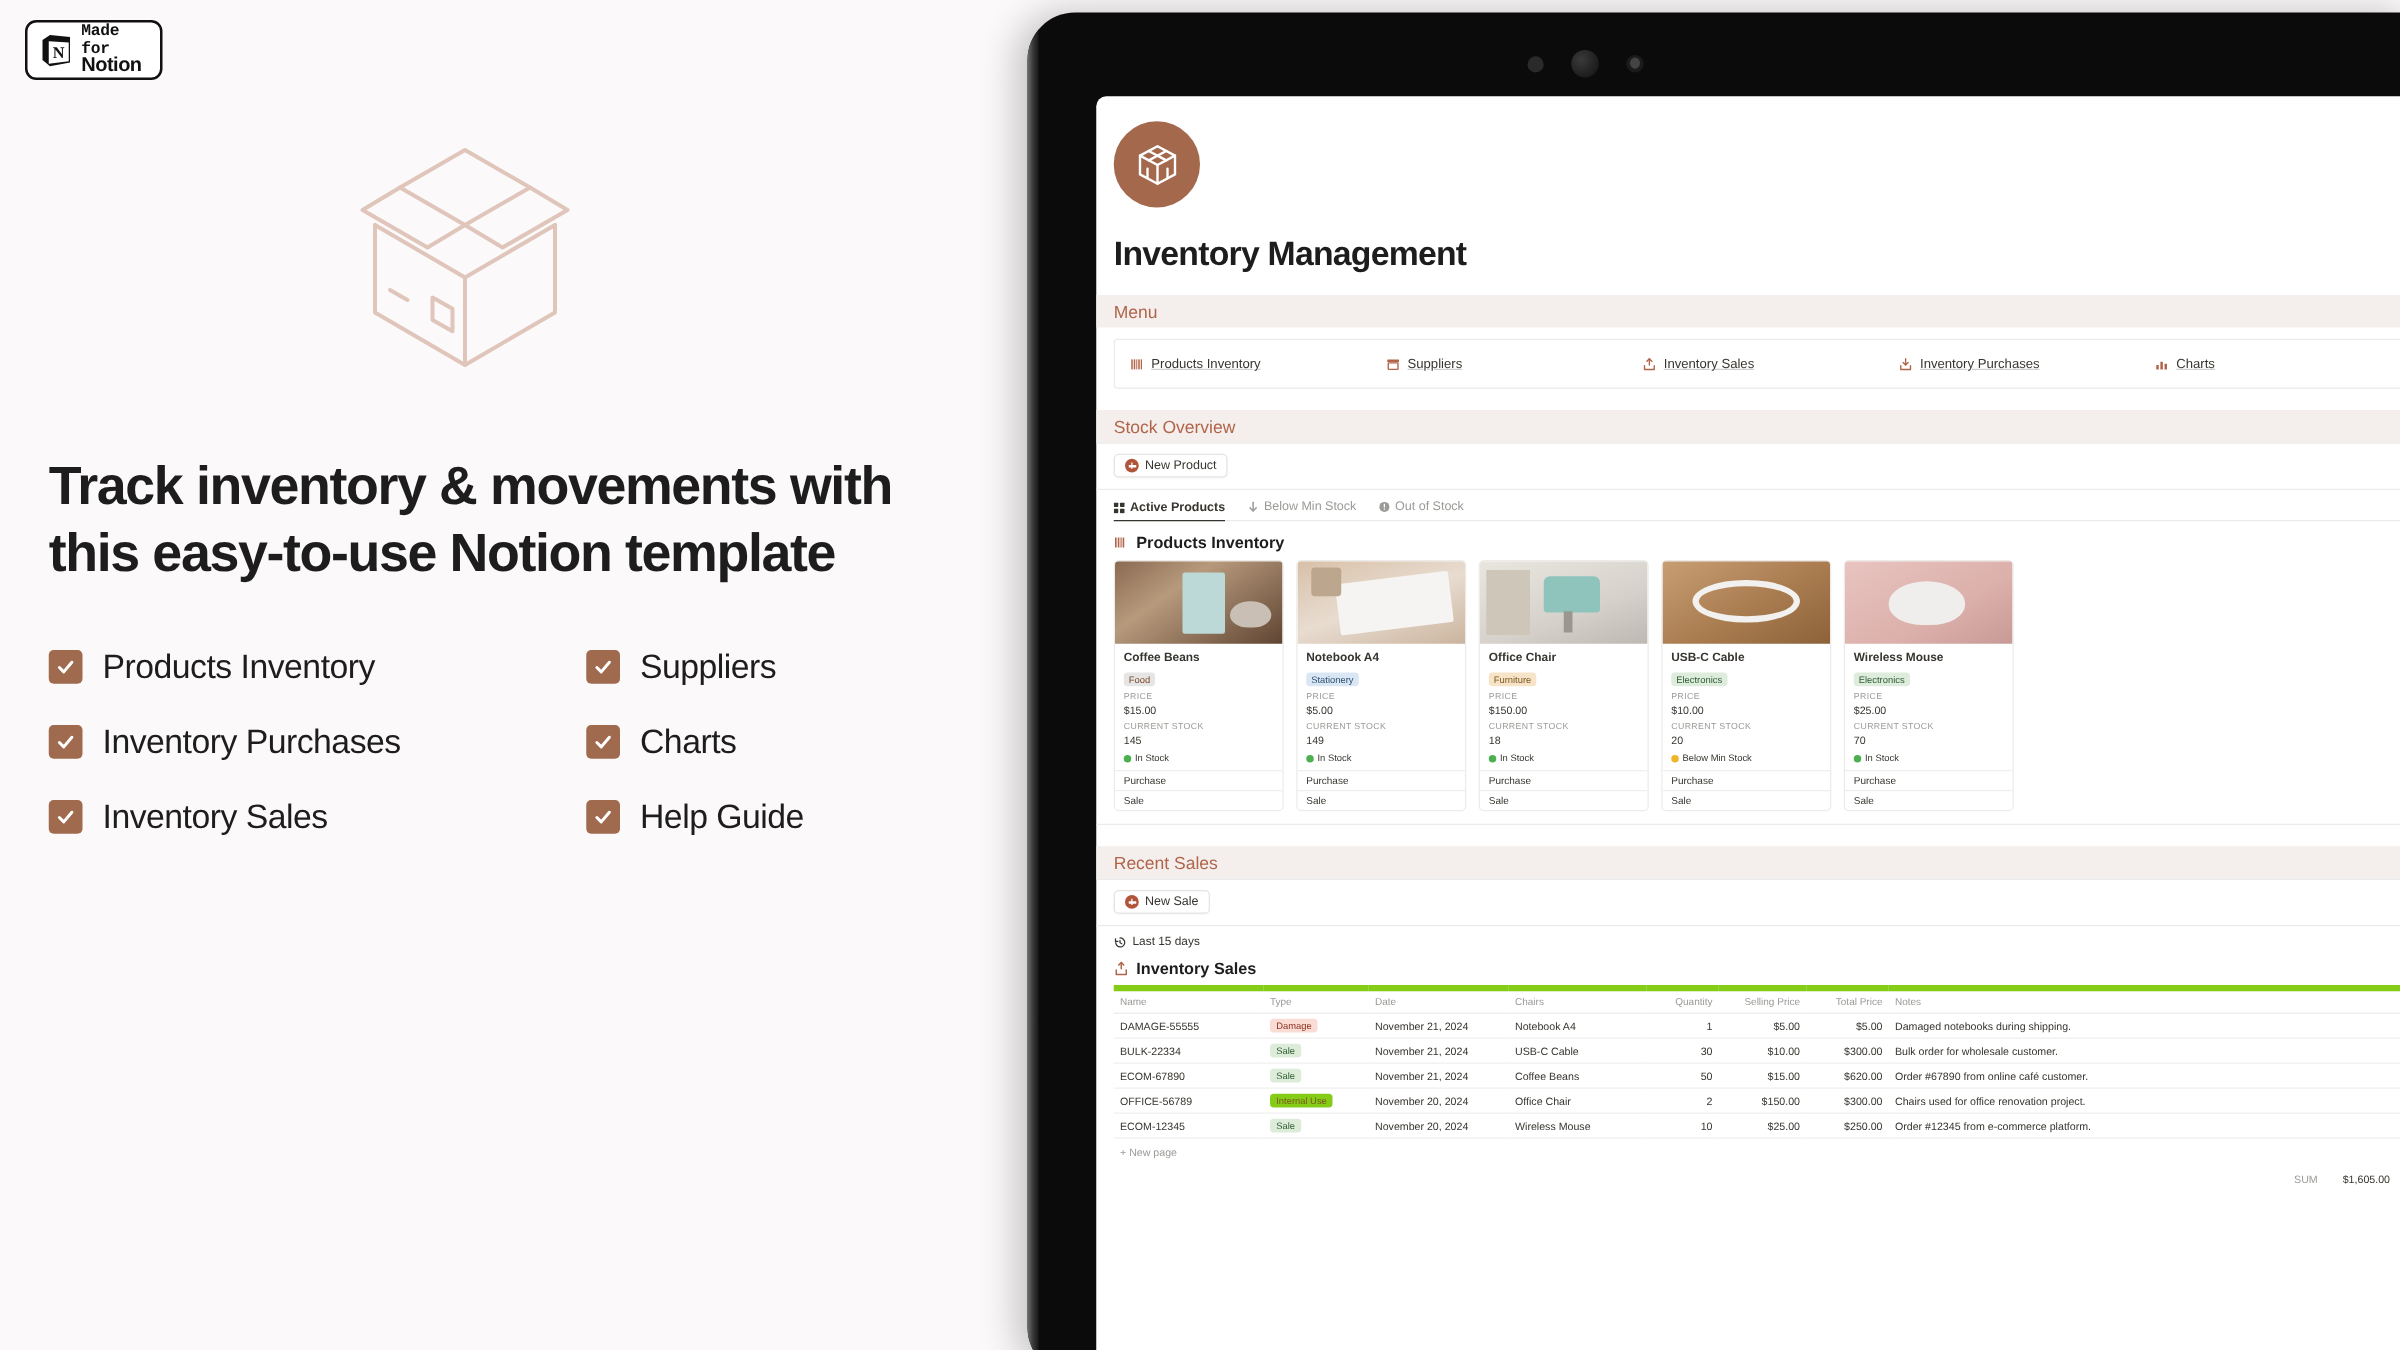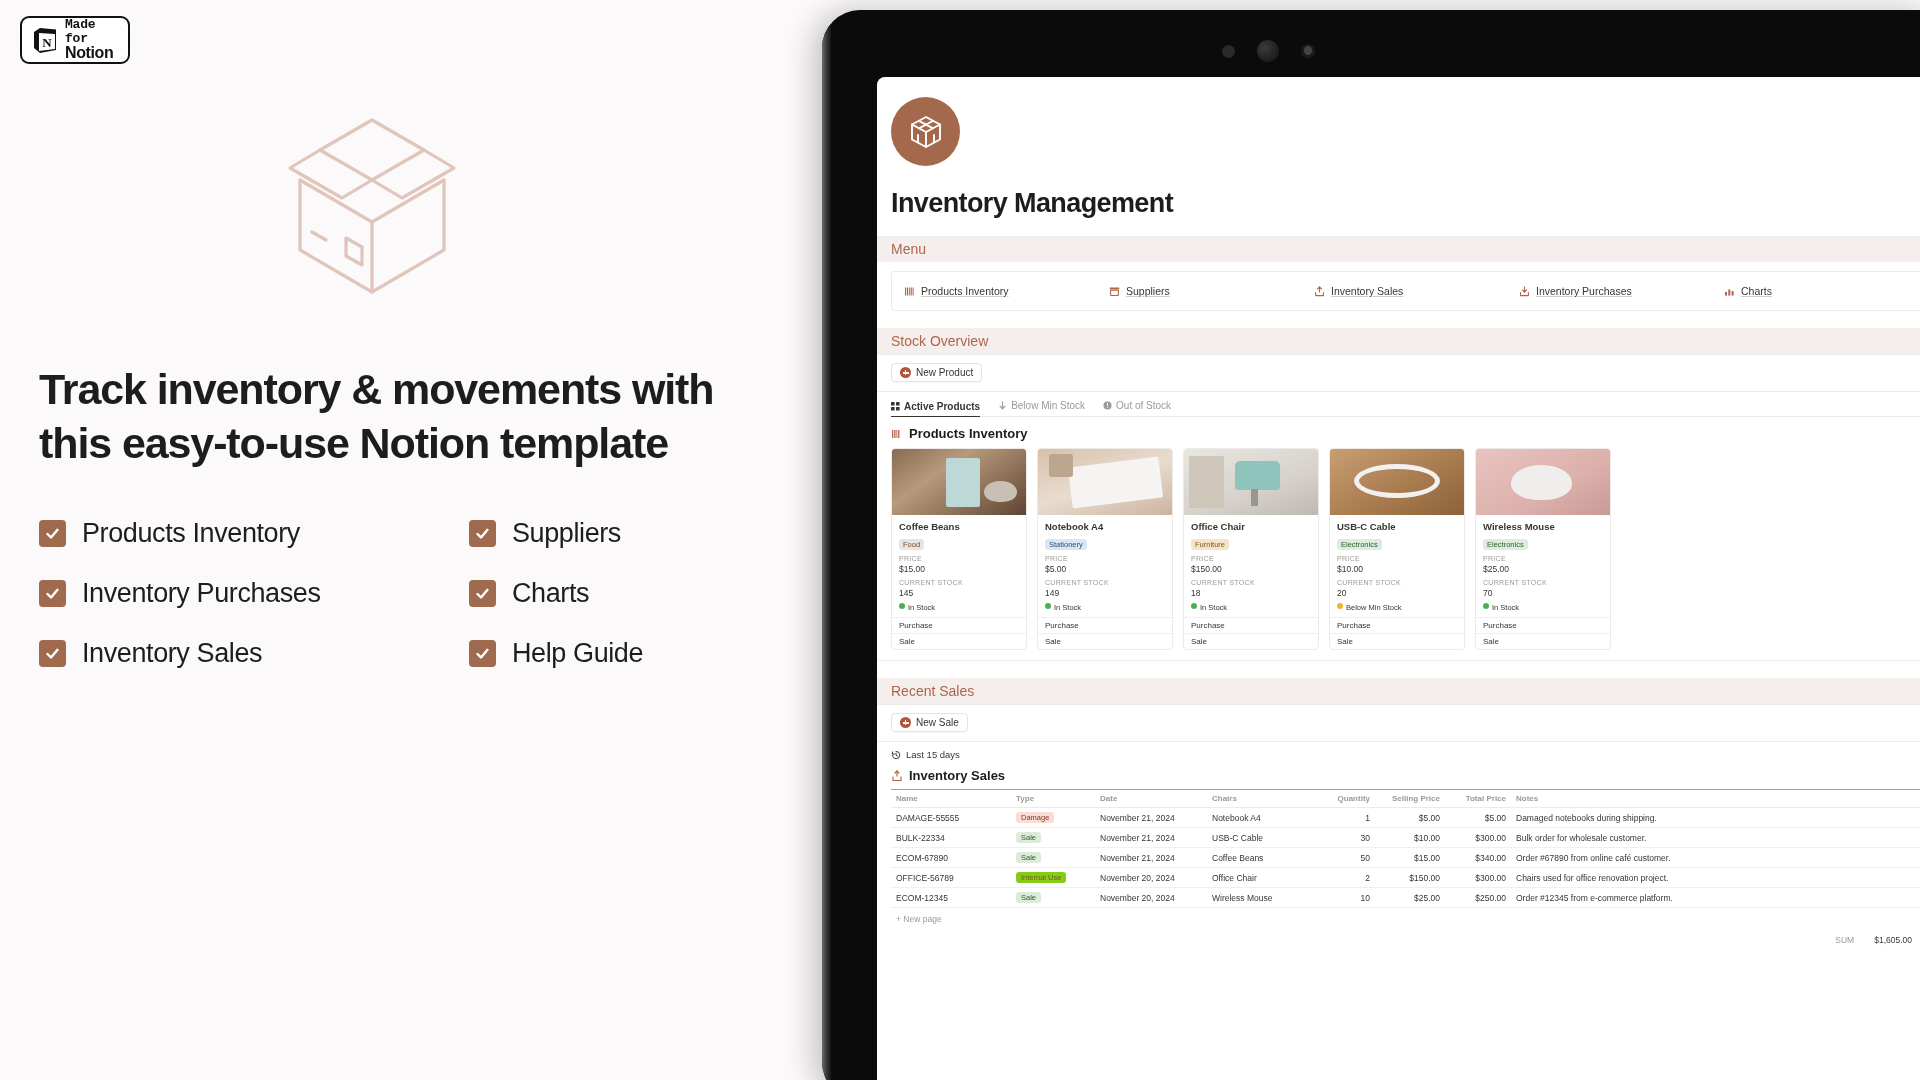--- a/index.html
+++ b/index.html
@@ -170,34 +170,34 @@
   .tag {
     display:inline-block; font-size:7.5px; padding:1px 4px; border-radius:3px;
     margin-bottom:5px;
   }
   .tag-food { background:#e5e5e5; color:#7a4a28; }
   .tag-stationery { background:#d9e7f5; color:#2f4f6e; }
   .tag-furniture { background:#f7e4c8; color:#7a5a20; }
   .tag-electronics { background:#ddecdc; color:#2e5c32; }
   .pcard-field-label { font-size:7px; color:#9b9a97; letter-spacing:.3px; margin-bottom:2px; }
   .pcard-field-val { font-size:8.5px; color:#37352f; margin-bottom:5px; }
-  .stock-pill { font-size:7.5px; display:flex; align-items:flex-start; gap:3px; margin-bottom:5px; }
+  .stock-pill { font-size:7.5px; display:flex; align-items:center; gap:3px; margin-bottom:5px; }
   .dot { width:6px; height:6px; border-radius:50%; flex:0 0 auto;}
   .dot-green { background:#4caf50; }
   .dot-amber { background:#f0b429; }
   .pcard-rel {
     border-top:1px solid #f0efee; font-size:8px; color:#37352f;
     padding:3px 7px;
   }
 
   
   .sale-tbl { margin-left:14px; margin-top:6px; width:calc(100% - 14px); border-collapse:collapse; }
   .sale-tbl th {
-    font-size:8px; font-weight:700; color:#9b9a97; text-align:left;
-    padding:4px 5px; border-bottom:1px solid #ecebea; border-top:1px solid #84cc16;
+    font-size:8px; font-weight:400; color:#9b9a97; text-align:left;
+    padding:4px 5px; border-bottom:1px solid #ecebea; border-top:5px solid #84cc16;
     white-space:nowrap;
   }
   .sale-tbl td {
     font-size:8.5px; color:#37352f; padding:4px 5px;
     border-bottom:1px solid #f1f0ef; white-space:nowrap;
   }
   .sale-tbl th.num, .sale-tbl td.num { text-align:right; }
   .type-tag { display:inline-block; font-size:7.5px; padding:1px 5px; border-radius:3px; }
   .t-damage { background:#fbdcd5; color:#8a3322; }
   .t-sale { background:#dcecd9; color:#2e5c32; }
@@ -616,21 +616,21 @@
           <td class="num">$300.00</td>
           <td>Bulk order for wholesale customer.</td>
         </tr>
         <tr>
           <td>ECOM-67890</td>
           <td><span class="type-tag t-sale">Sale</span></td>
           <td>November 21, 2024</td>
           <td>Coffee Beans</td>
           <td class="num">50</td>
           <td class="num">$15.00</td>
-          <td class="num">$340.00</td>
+          <td class="num">$620.00</td>
           <td>Order #67890 from online café customer.</td>
         </tr>
         <tr>
           <td>OFFICE-56789</td>
           <td><span class="type-tag t-internal">Internal Use</span></td>
           <td>November 20, 2024</td>
           <td>Office Chair</td>
           <td class="num">2</td>
           <td class="num">$150.00</td>
           <td class="num">$300.00</td>

